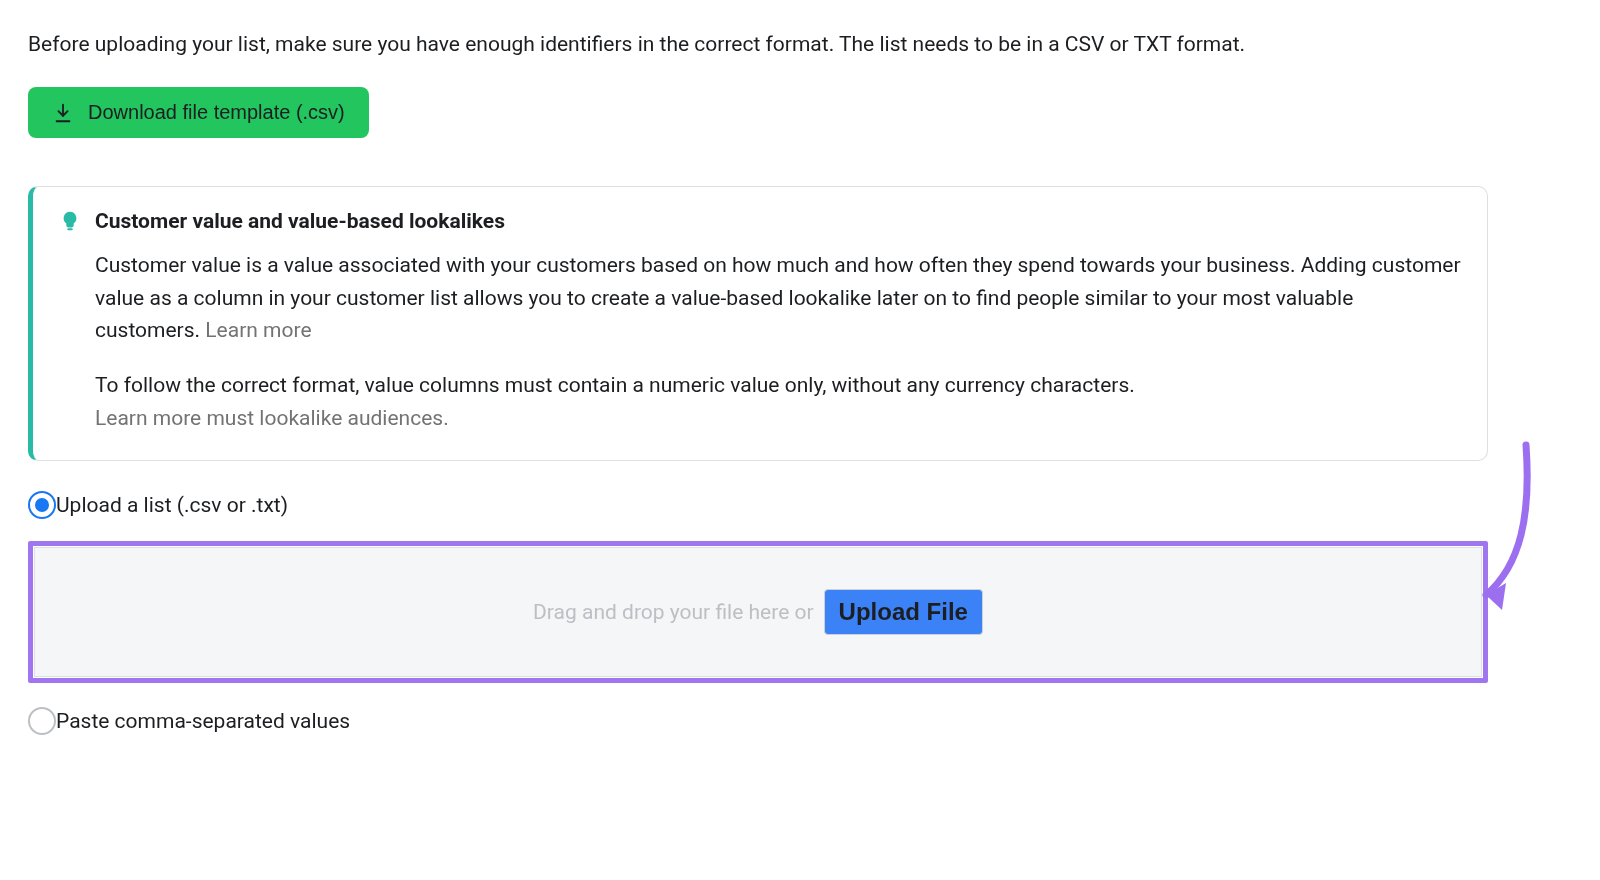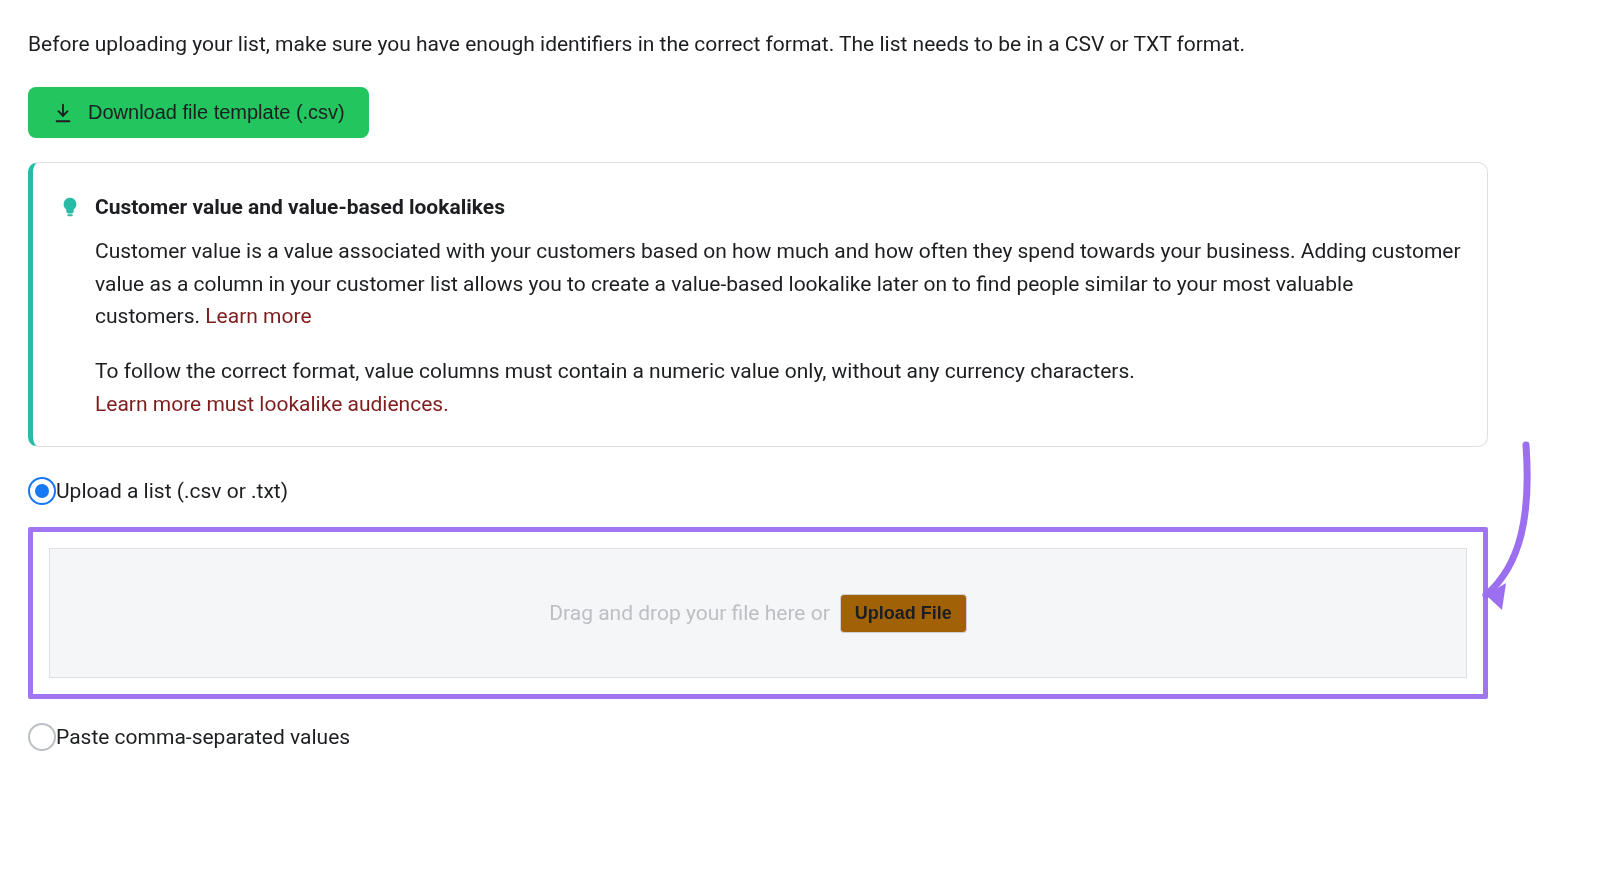--- a/index.html
+++ b/index.html
@@ -35,23 +35,24 @@
     font-weight: 500;
     color: #1c1e21;
     cursor: pointer;
     margin-bottom: 24px;
   }
   .download-btn svg { width: 22px; height: 22px; stroke: #1c1e21; }
   .info-card {
     border: 1px solid #dddfe2;
     border-left: 5px solid #2abba7;
     border-radius: 10px;
-    padding: 32px 26px 26px 26px;
+    padding: 22px 26px 26px 26px;
     margin-bottom: 30px;
     background: #fff;
+    margin-top: 24px;
   }
   .info-header {
     display: flex;
     align-items: center;
     gap: 14px;
     margin-bottom: 16px;
   }
   .info-header .bulb {
     width: 22px;
     height: 22px;
@@ -64,21 +65,21 @@
   }
   .info-body {
     font-size: 21px;
     line-height: 1.55;
     color: #1c1e21;
     padding-left: 36px;
   }
   .info-body p { margin-bottom: 22px; }
   .info-body p:last-child { margin-bottom: 0; }
   .link {
-    color: #7f1d1d;
+    color: #737373;
     text-decoration: none;
     cursor: pointer;
   }
   .radio-row {
     display: flex;
     align-items: center;
     margin: 22px 0;
   }
   .radio {
     width: 28px;
@@ -98,43 +99,43 @@
     border-radius: 50%;
     background: #1877f2;
   }
   .radio-label {
     font-size: 21px;
     color: #1c1e21;
   }
   .dropzone-wrap {
     border: 5px solid #a076f0;
     border-radius: 2px;
-    padding: 16px;
+    padding: 1px;
     margin-top: 6px;
     margin-bottom: 24px;
   }
   .dropzone {
     background: #f5f6f7;
     border: 1px solid #dddfe2;
     height: 130px;
     display: flex;
     align-items: center;
     justify-content: center;
     gap: 10px;
   }
   .drop-text {
     font-size: 21px;
     color: #bcc0c4;
   }
   .upload-btn {
-    background: #a16207;
+    background: #3b82f6;
     border: 1px solid #ced0d4;
     border-radius: 4px;
     padding: 8px 14px;
-    font-size: 18px;
+    font-size: 24px;
     font-weight: 600;
     color: #1c1e21;
     cursor: pointer;
   }
   .arrow-annotation {
     position: absolute;
     right: -48px;
     top: 405px;
     width: 180px;
     height: 190px;

